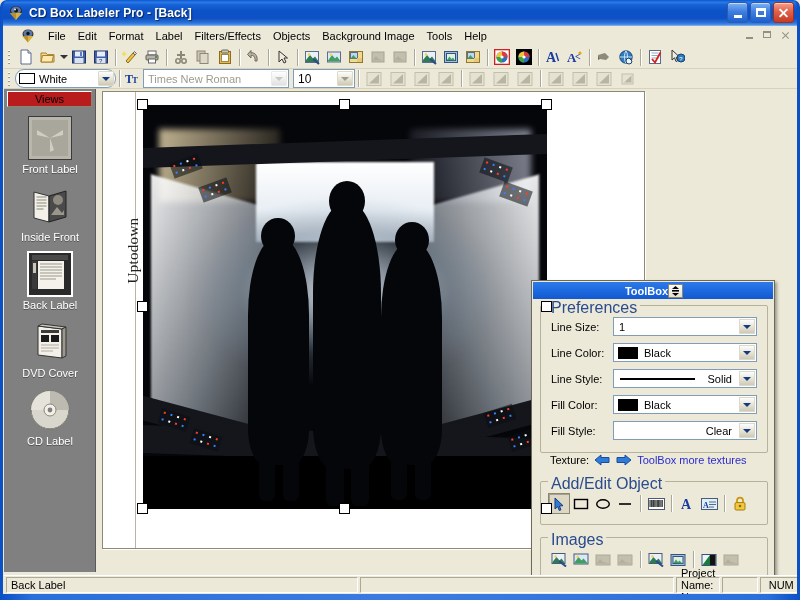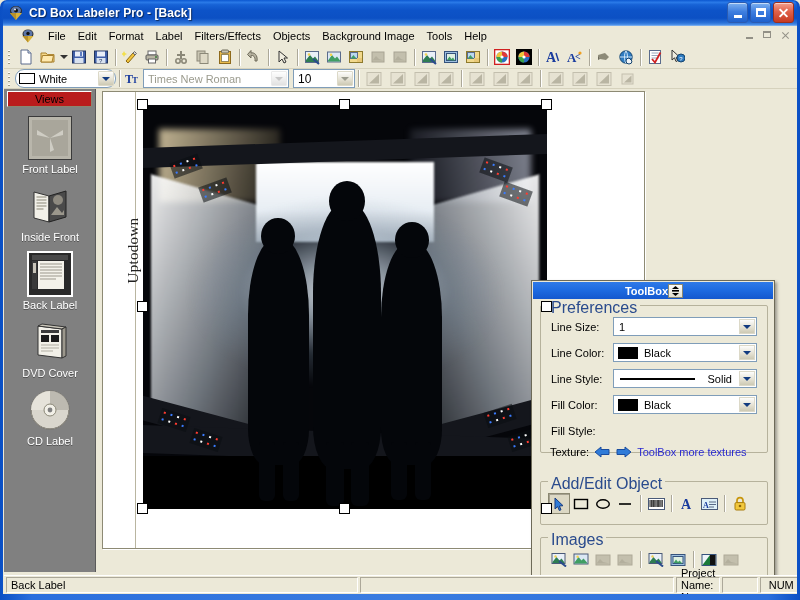--- a/index.html
+++ b/index.html
@@ -881,23 +881,29 @@
             <span class="blk"></span>
             <span style="padding-left:6px;">Black</span>
             <span class="arrow2">
                 <span class="chev"></span>
               </span>
           </div>
 
           <div class="row" style="left:10px; top:119px;">
             <span class="lbl">Fill Style:</span>
           </div>
+          <div class="tbcombo" style="left:72px; top:115px; width:144px;">
+            <span style="position:absolute; right:24px;">Clear</span>
+            <span class="arrow2">
+                <span class="chev"></span>
+              </span>
+          </div>
         </div>
 
-        <div class="row" style="left:18px; top:164px; align-items:center; gap:6px;">
+        <div class="row" style="left:18px; top:172px; align-items:center; gap:6px;">
           <span class="lbl">Texture:</span>
           <span class="arrowbtn">
             <svg width="15" height="12" viewBox="0 0 15 12">
                 <path d="M0 6 L6 1 L6 3.5 L14 3.5 L14 8.5 L6 8.5 L6 11 Z" fill="#2f7bd8" stroke="#1a4c9e"></path>
               </svg>
           </span>
           <span class="arrowbtn">
             <svg width="15" height="12" viewBox="0 0 15 12">
                 <path d="M15 6 L9 1 L9 3.5 L1 3.5 L1 8.5 L9 8.5 L9 11 Z" fill="#2f7bd8" stroke="#1a4c9e"></path>
               </svg>

